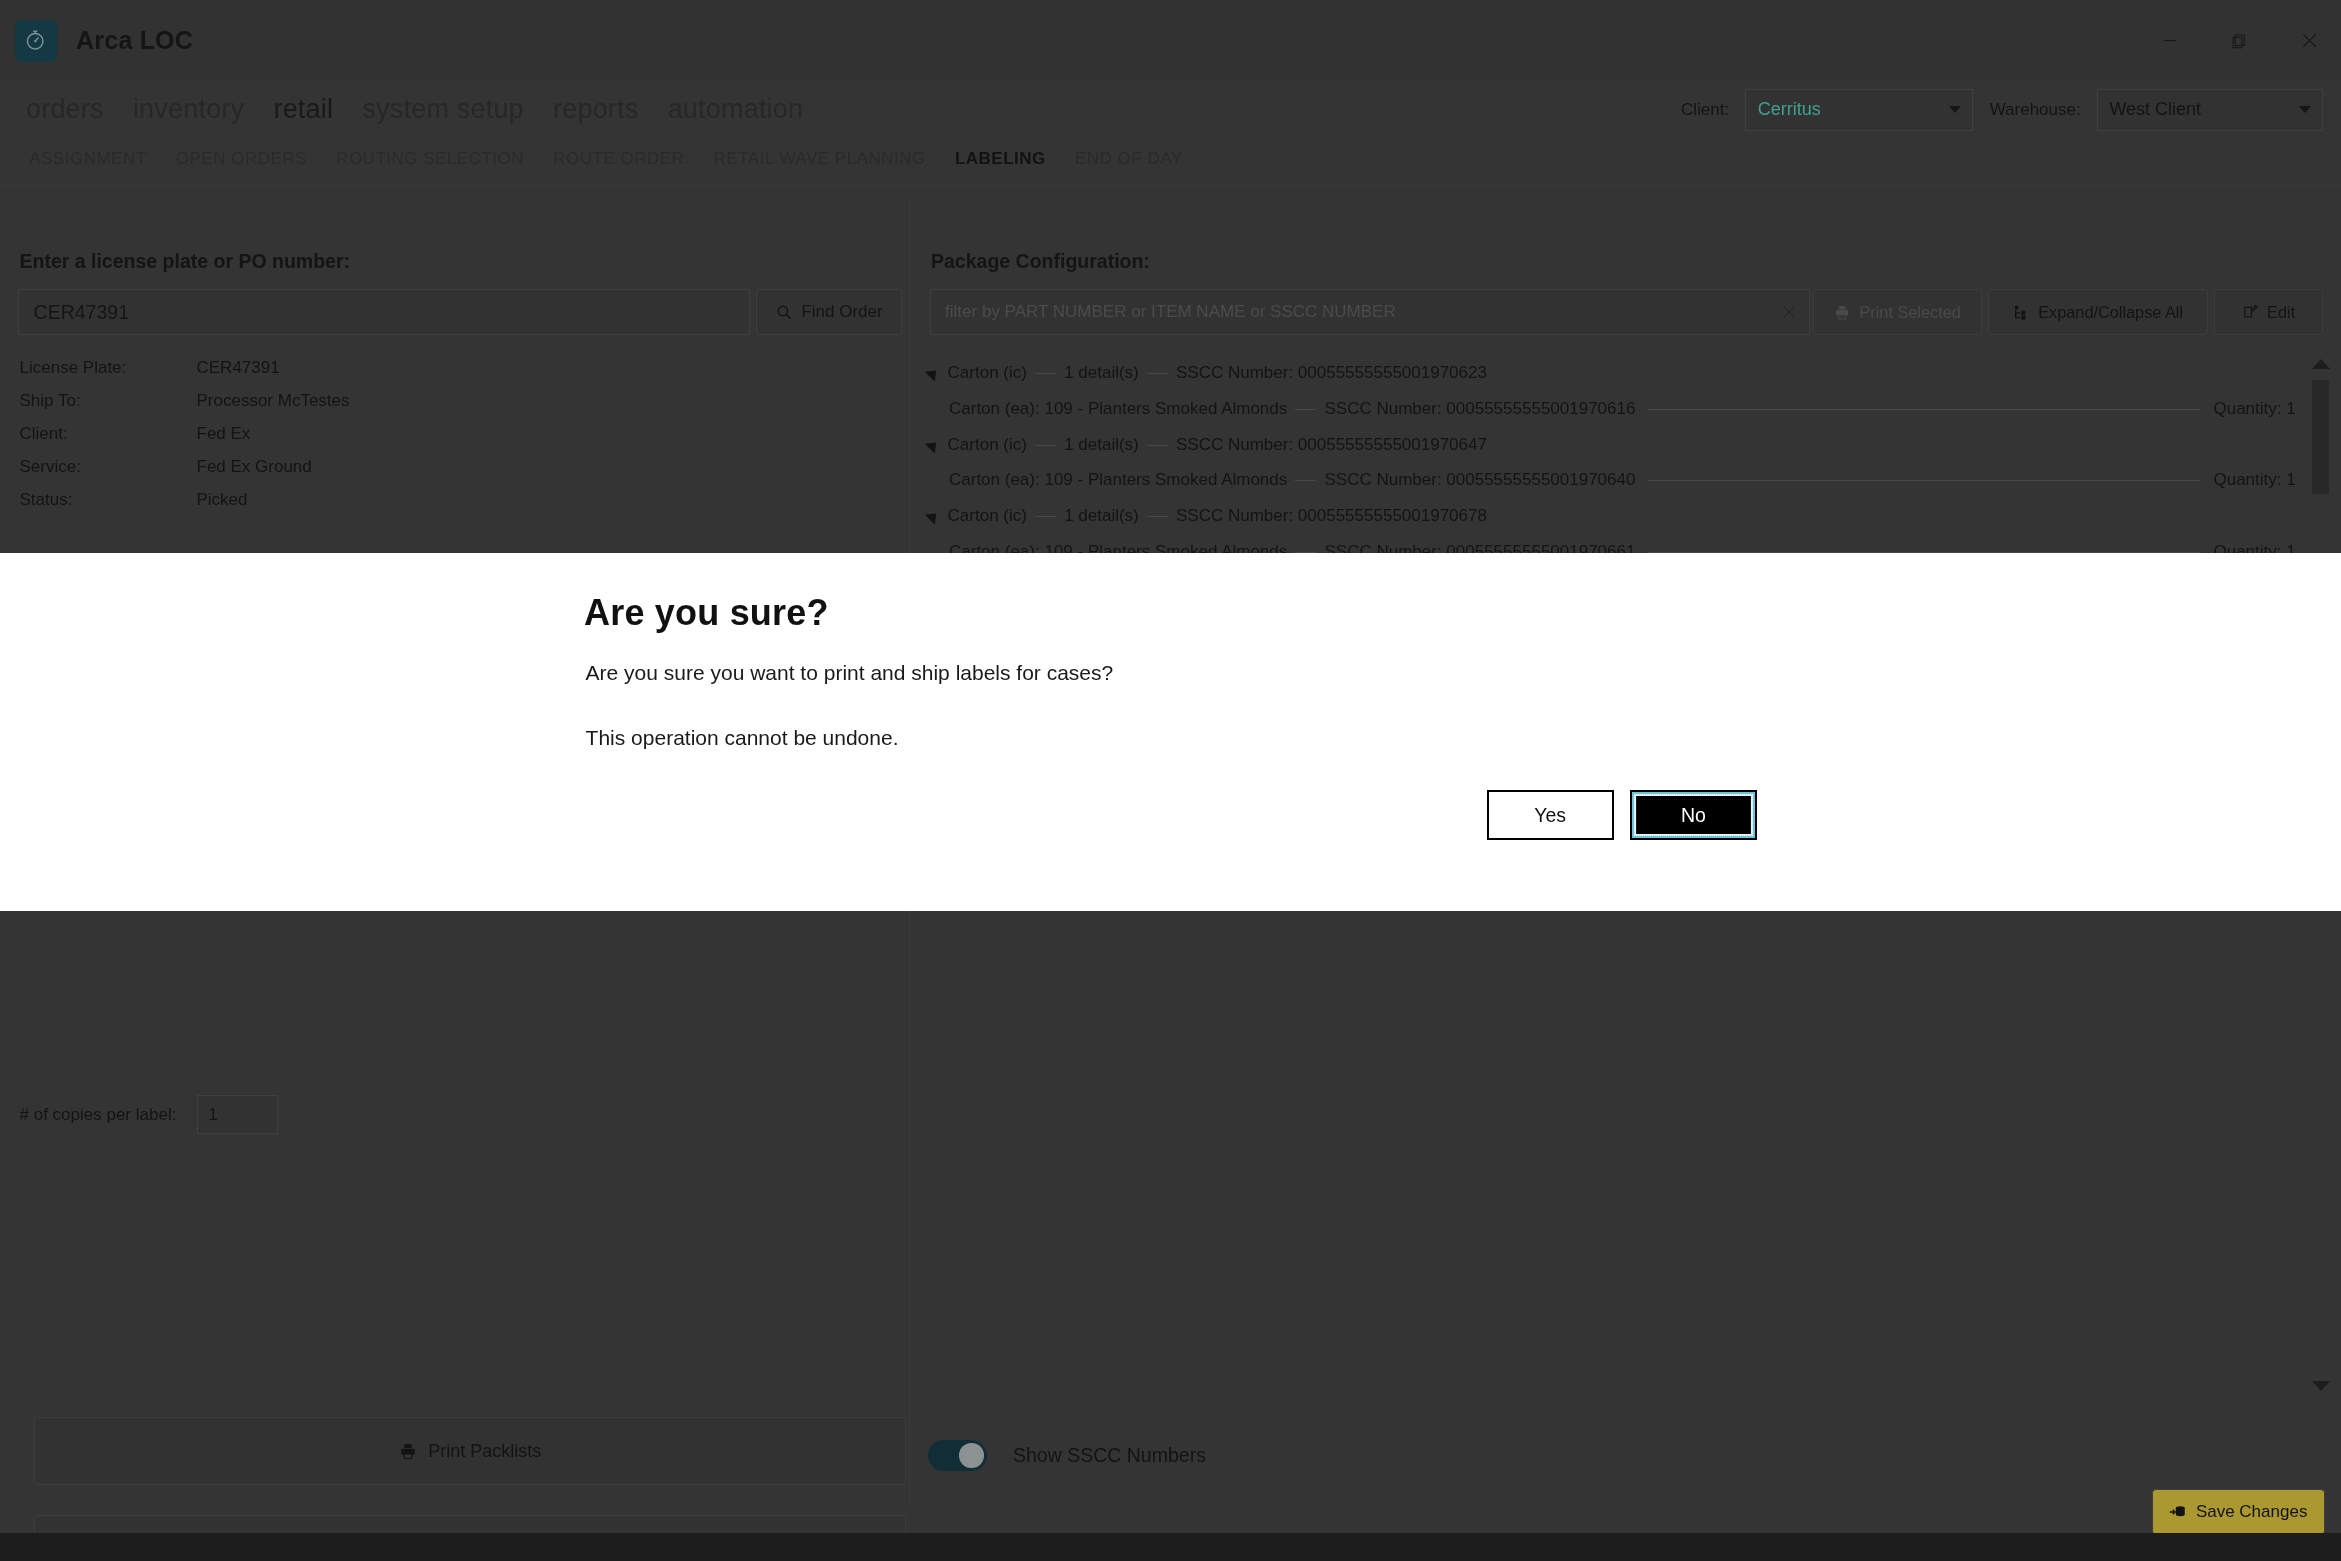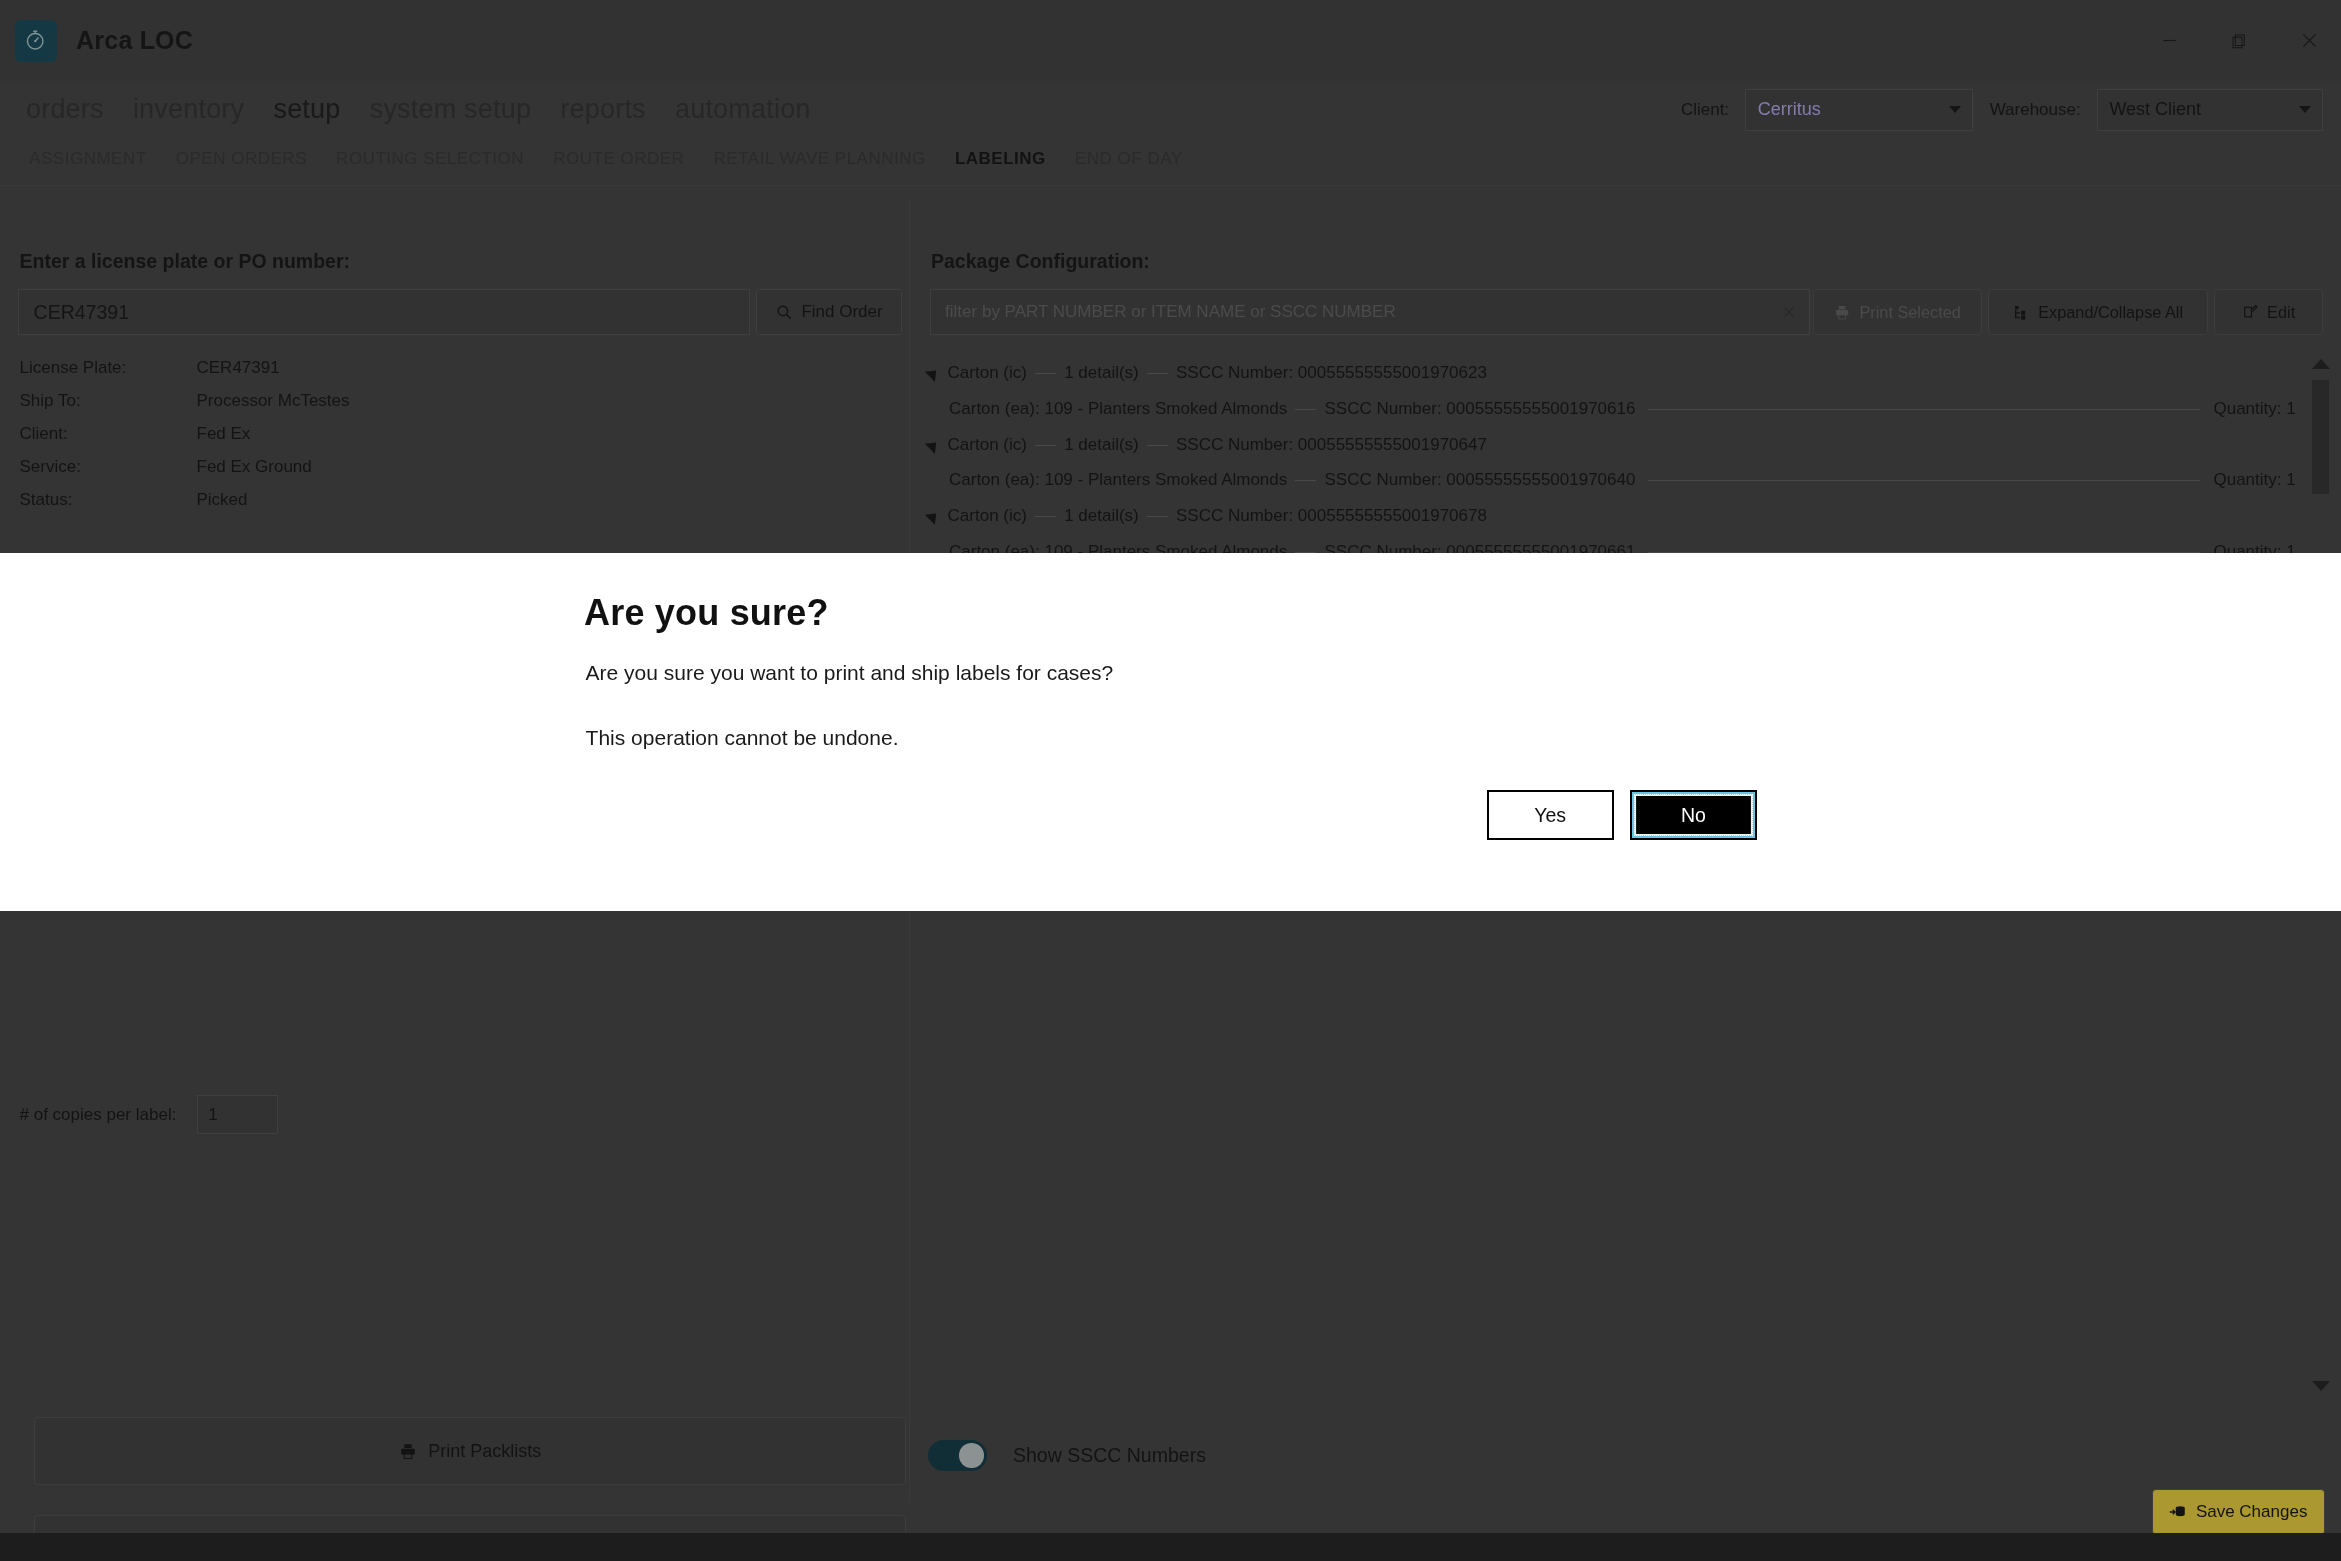--- a/index.html
+++ b/index.html
@@ -240,34 +240,34 @@
         <svg width="21" height="21" viewBox="0 0 24 24" stroke="#1f1f1f" stroke-width="1.3">
             <path d="M5 5 L19 19 M19 5 L5 19"></path>
           </svg>
       </div>
     </div>
   </div>
 
   <div style="position:absolute;top:81px;right:18px;height:57px;display:flex;align-items:center;gap:16.3px;">
     <span style="font-size:17px;color:#1d1d1d;">Client:</span>
     <div style="width:228px;height:42px;background:#4a4a4a;border:0.8px solid #5d5d5d;display:flex;align-items:center;padding:0 11.4px;justify-content:space-between;cursor:pointer;">
-      <span style="font-size:18px;color:#c4b5fd;">Cerritus</span>
+      <span style="font-size:18px;color:#5eead4;">Cerritus</span>
       <span style="width:0;height:0;border-left:6.5px solid transparent;border-right:6.5px solid transparent;border-top:7.3px solid #1f1f1f;"></span>
     </div>
     <span style="font-size:17px;color:#1d1d1d;">Warehouse:</span>
     <div style="width:226px;height:42px;background:#4a4a4a;border:0.8px solid #5d5d5d;display:flex;align-items:center;padding:0 11.4px;justify-content:space-between;cursor:pointer;">
       <span style="font-size:18px;color:#1d1d1d;">West Client</span>
       <span style="width:0;height:0;border-left:6.5px solid transparent;border-right:6.5px solid transparent;border-top:7.3px solid #1f1f1f;"></span>
     </div>
   </div>
 
   <nav class="mainnav" id="mainnav">
       <a href="#">orders</a>
       <a href="#">inventory</a>
-      <a href="#" class="active">setup</a>
+      <a href="#" class="active">retail</a>
       <a href="#">system setup</a>
       <a href="#">reports</a>
       <a href="#">automation</a>
     </nav>
 
   <nav class="subnav" id="subnav">
       <a href="#">ASSIGNMENT</a>
       <a href="#">OPEN ORDERS</a>
       <a href="#">ROUTING SELECTION</a>
       <a href="#">ROUTE ORDER</a>

